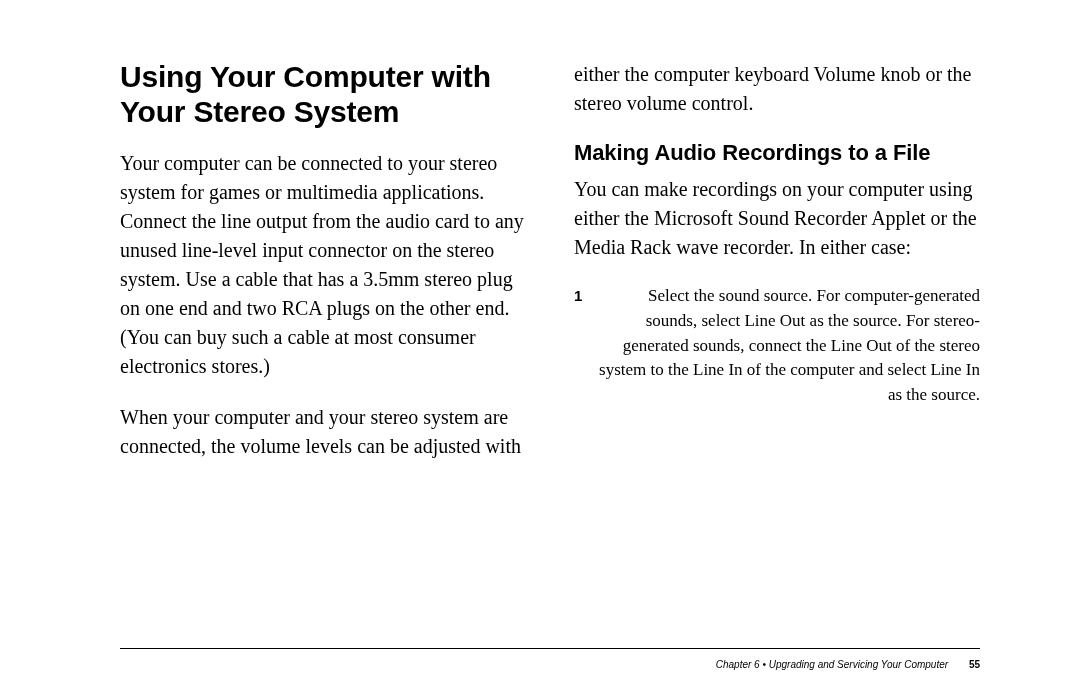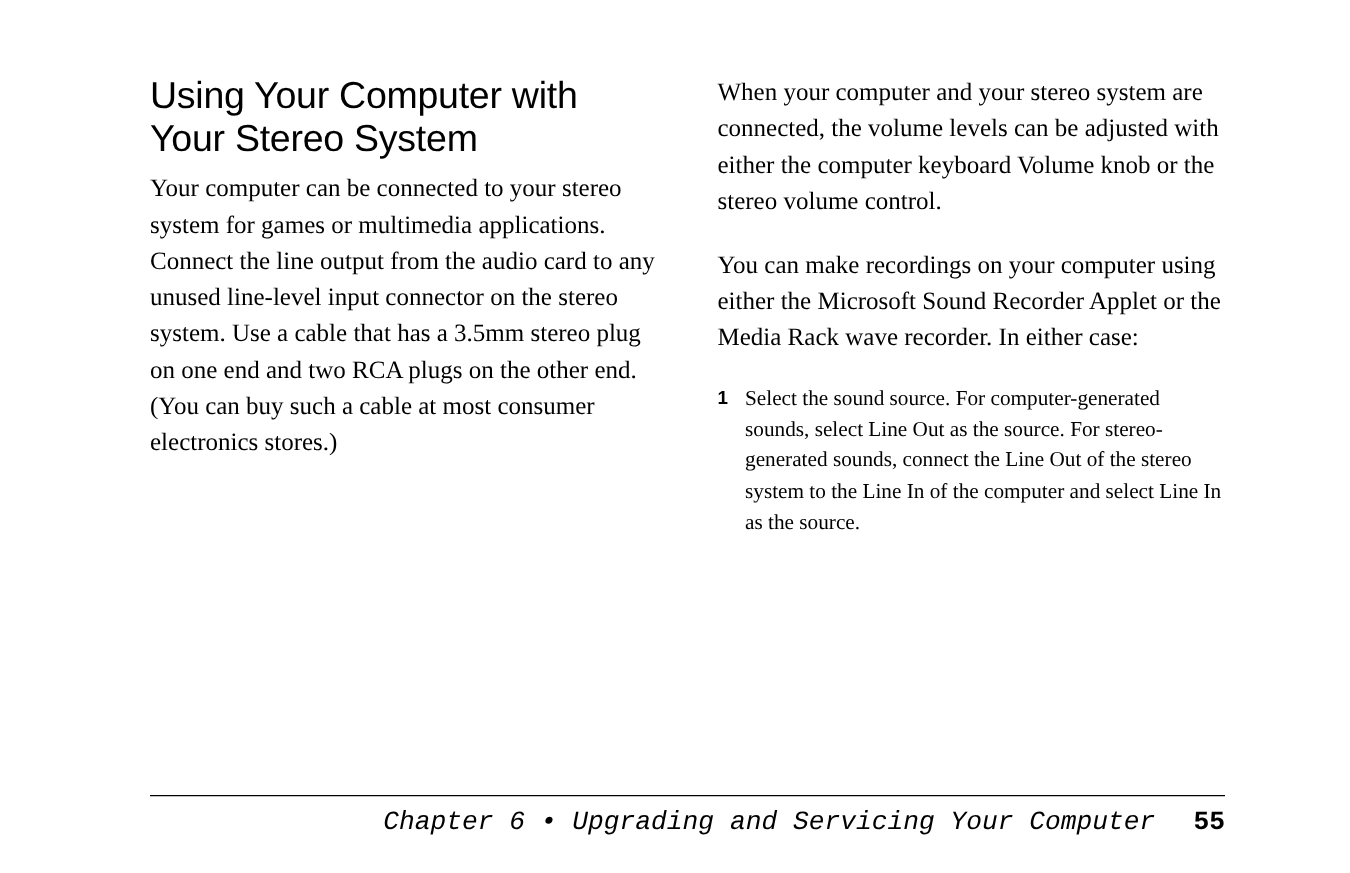--- a/index.html
+++ b/index.html
@@ -18,24 +18,24 @@
       box-sizing: border-box;
       position: relative;
     }
     .columns {
       column-count: 2;
       column-gap: 48px;
       height: 560px;
     }
     .main-heading {
       font-family: Arial, 'Helvetica Neue', Helvetica, sans-serif;
-      font-weight: normal;
+      font-weight: bold;
       font-size: 30px;
       line-height: 1.15;
-      margin: 0 0 8px 0;
+      margin: 0 0 20px 0;
       letter-spacing: -0.2px;
     }
     .sub-heading {
       font-family: Arial, 'Helvetica Neue', Helvetica, sans-serif;
       font-weight: bold;
       font-size: 22px;
       line-height: 1.15;
       margin: 0 0 10px 0;
       letter-spacing: -0.1px;
     }
@@ -53,37 +53,38 @@
     .list-num {
       font-family: Arial, Helvetica, sans-serif;
       font-weight: bold;
       font-size: 15px;
       width: 22px;
       flex-shrink: 0;
       padding-top: 1px;
     }
     .list-text {
       flex: 1;
+      text-align: right;
     }
     .footer {
       position: absolute;
       bottom: 28px;
       left: 120px;
       right: 100px;
     }
     .hr {
       border: none;
       border-top: 1.5px solid #000;
       margin: 0 0 10px 0;
     }
     .footer-text {
       text-align: right;
       font-style: italic;
-      font-size: 21px;
-      font-family: Liberation Mono, monospace;
+      font-size: 10px;
+      font-family: Liberation Sans, sans-serif;
     }
     .footer-page {
       font-weight: bold;
       font-style: normal;
       margin-left: 18px;
     }
     .avoid-break {
       break-inside: avoid;
     }
   </style>
@@ -93,20 +94,21 @@
 <div class="page">
   <div class="columns">
 
     <h1 class="main-heading avoid-break">Using Your Computer with Your Stereo System</h1>
 
 
     <p class="body-text">Your computer can be connected to your stereo system for games or multimedia applications. Connect the line output from the audio card to any unused line-level input connector on the stereo system. Use a cable that has a 3.5mm stereo plug on one end and two RCA plugs on the other end. (You can buy such a cable at most consumer electronics stores.)</p>
 
     <p class="body-text">When your computer and your stereo system are connected, the volume levels can be adjusted with either the computer keyboard Volume knob or the stereo volume control.</p>
 
+    <h2 class="sub-heading avoid-break">Making Audio Recordings to a File</h2>
 
     <p class="body-text">You can make recordings on your computer using either the Microsoft Sound Recorder Applet or the Media Rack wave recorder. In either case:</p>
 
     <div class="list-item avoid-break">
       <span class="list-num">1</span>
       <span class="list-text">Select the sound source. For computer-generated sounds, select Line Out as the source. For stereo-generated sounds, connect the Line Out of the stereo system to the Line In of the computer and select Line In as the source.</span>
     </div>
 
   </div>
 

